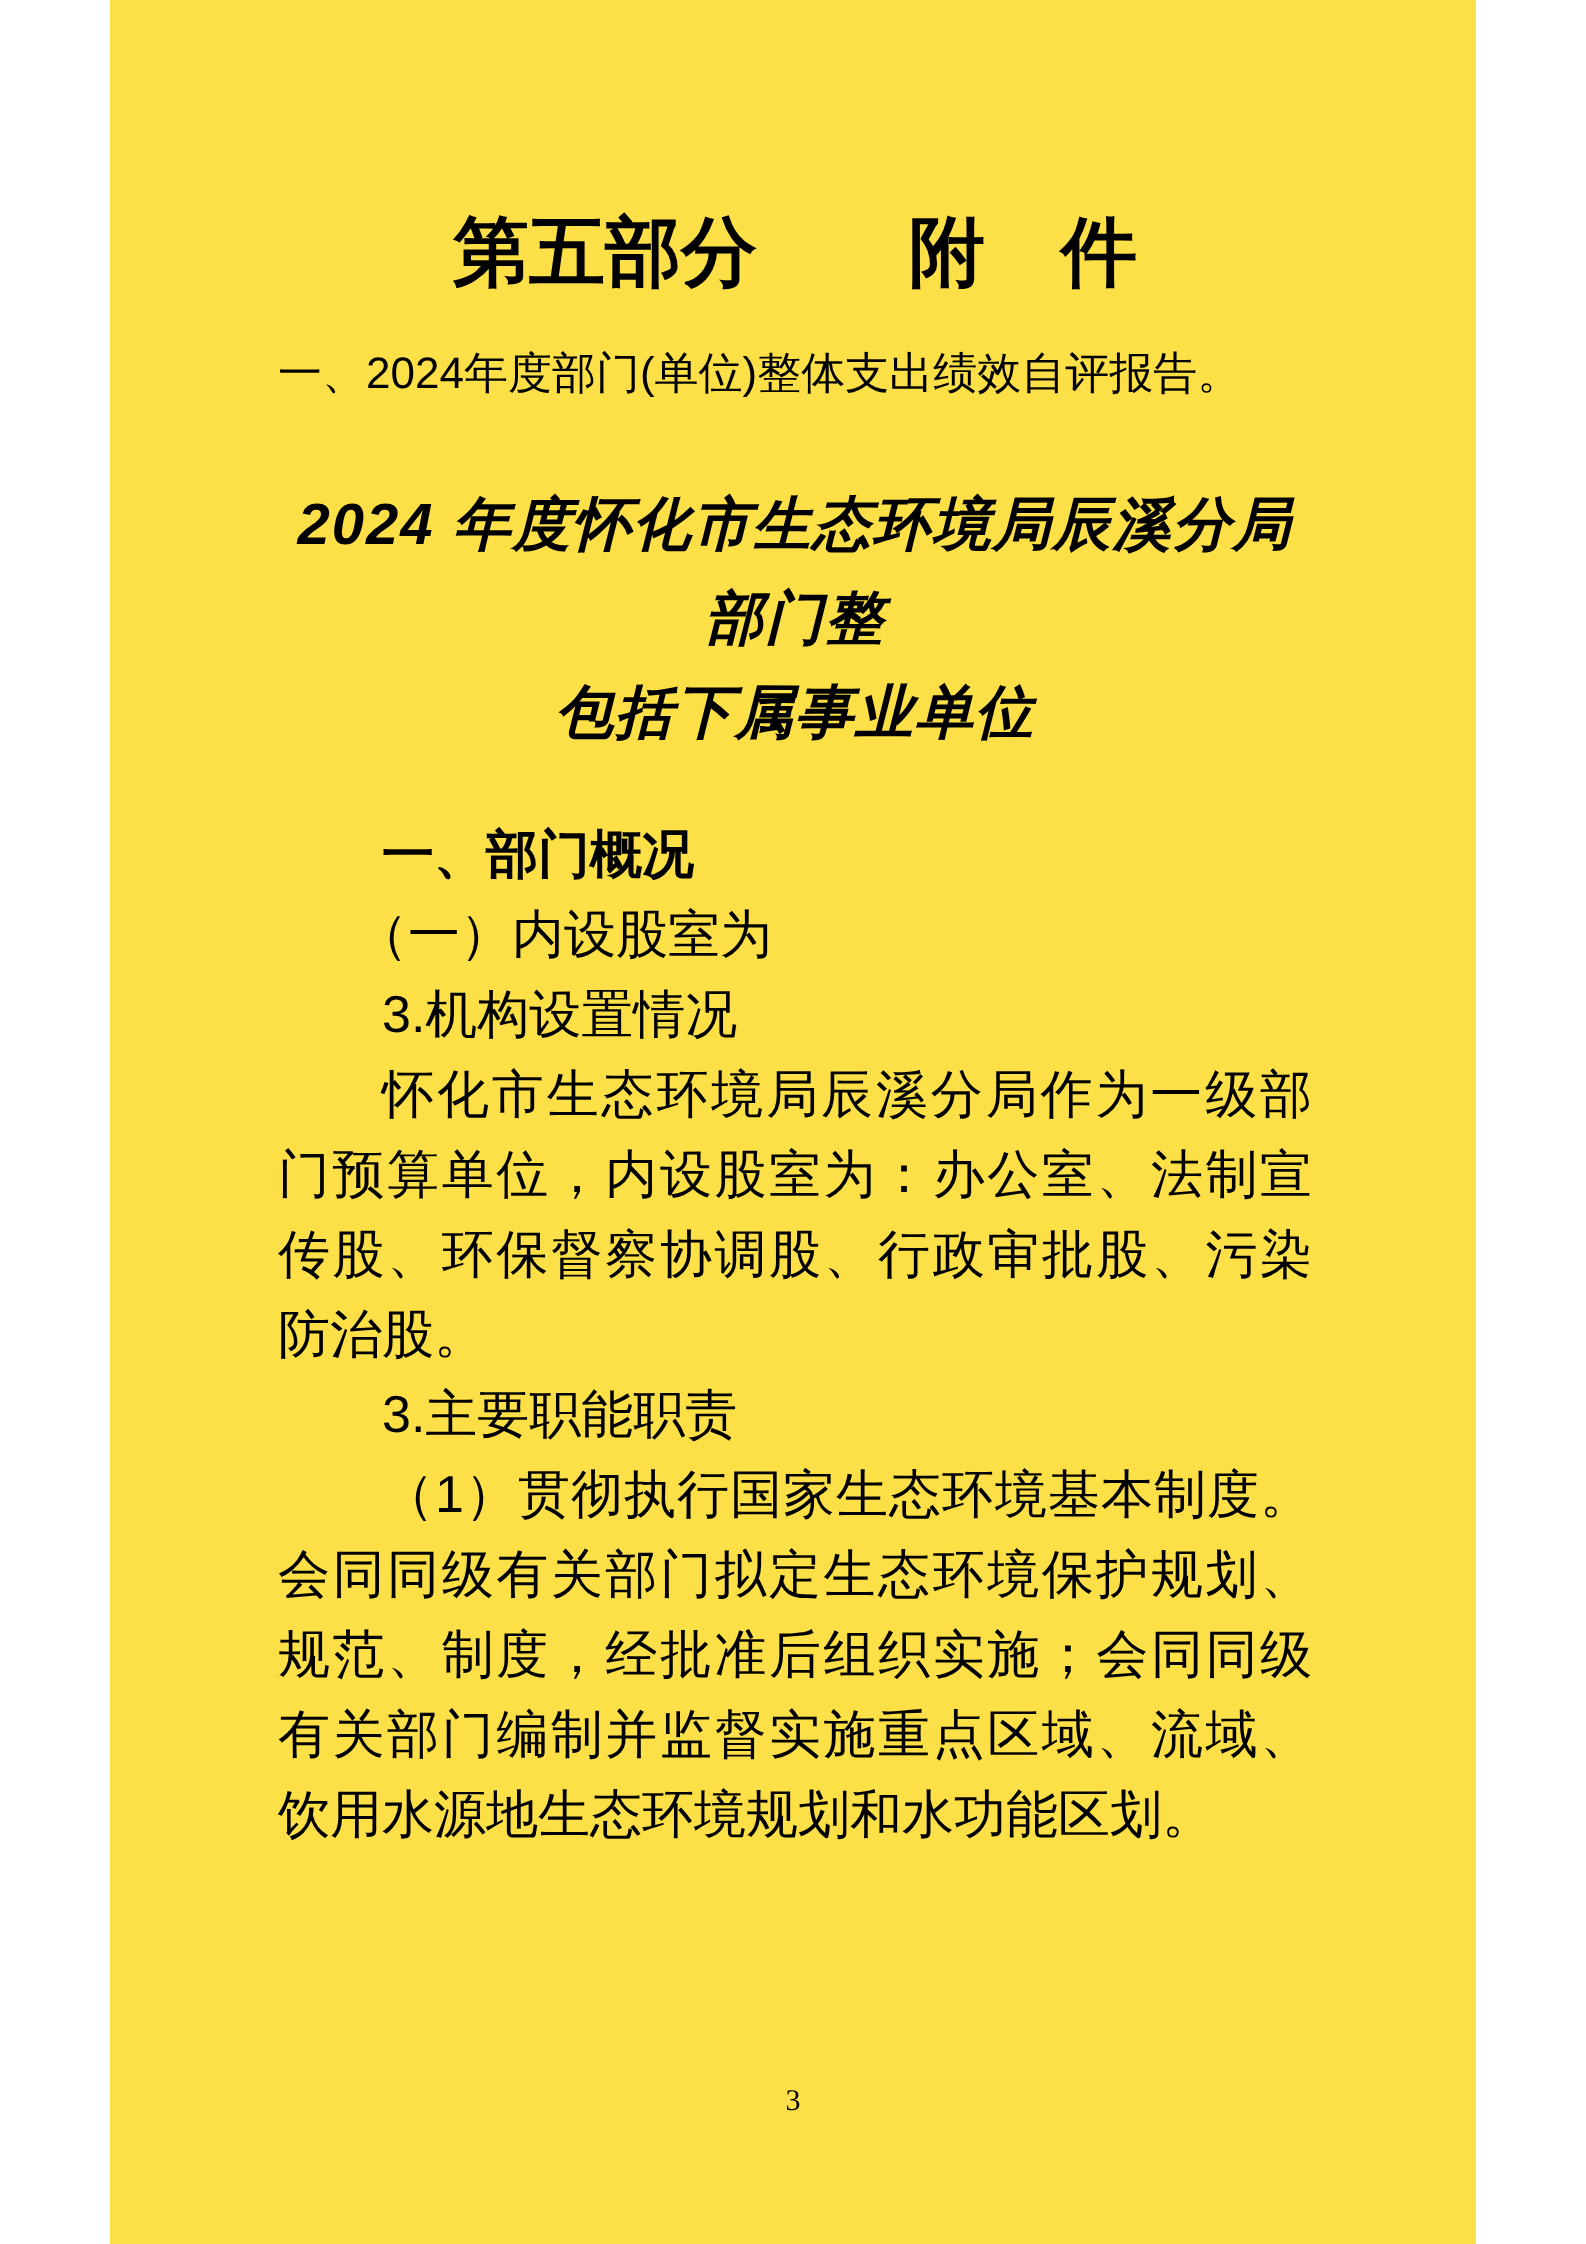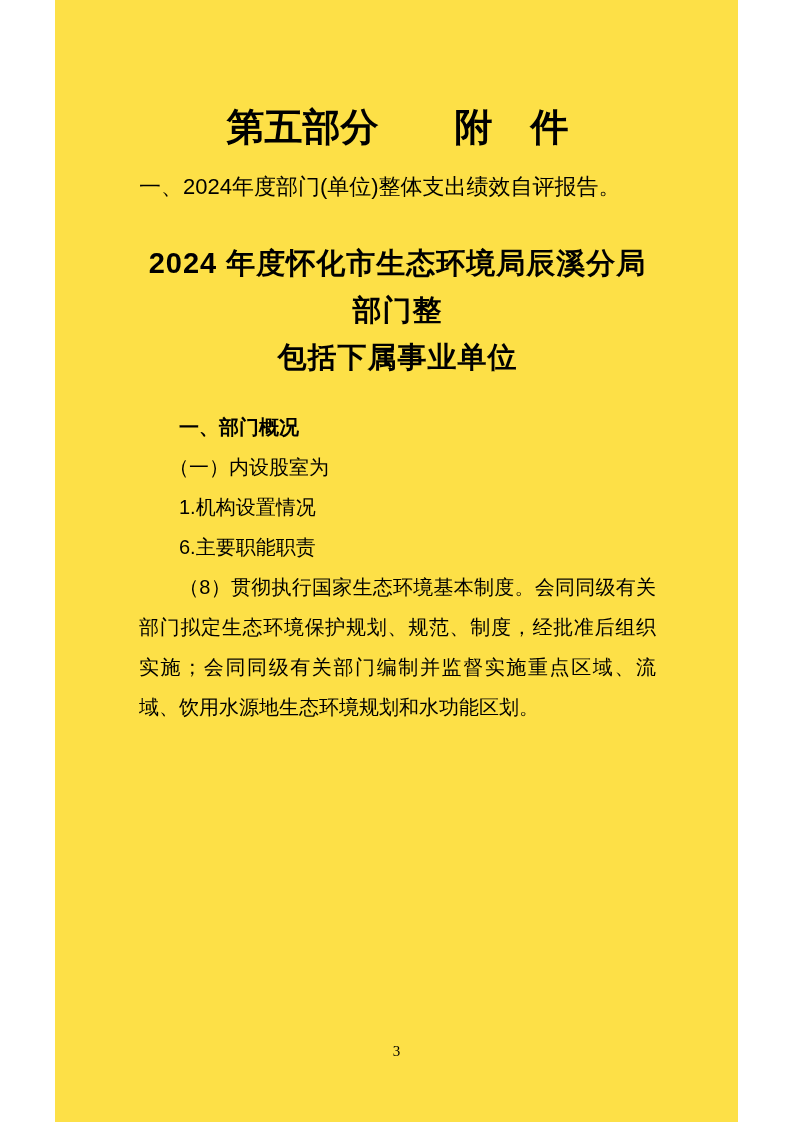--- a/index.html
+++ b/index.html
@@ -39,24 +39,24 @@
     font-weight: 400;
   }
   .report-title {
     margin: 36px 0 0 0;
     font-size: 29px;
     line-height: 47px;
     font-weight: 700;
     text-align: center;
     letter-spacing: 1px;
   }
-  .report-title span { display: block; }
+  .report-title span { display: block; font-style: italic; }
   .body-text {
     margin-top: 26px;
-    font-size: 20px;
+    font-size: 26px;
     line-height: 40px;
   }
   .para {
     margin: 0;
     text-align: justify;
     text-indent: 2em;
   }
   .para.bold { font-weight: 700; }
   .para.sub-indent { text-indent: 1.5em; }
   .page-number {
@@ -81,21 +81,22 @@
     <p class="attachment-item">一、2024年度部门(单位)整体支出绩效自评报告。</p>
 
     <h2 class="report-title">
       <span>2024 年度怀化市生态环境局辰溪分局部门整</span>
       <span>包括下属事业单位</span>
     </h2>
 
     <div class="body-text">
       <p class="para bold">一、部门概况</p>
       <p class="para sub-indent">（一）内设股室为</p>
-      <p class="para">1.机构设置情况</p>
-      <p class="para">6.主要职能职责</p>
-      <p class="para">（8）贯彻执行国家生态环境基本制度。会同同级有关部门拟定生态环境保护规划、规范、制度，经批准后组织实施；会同同级有关部门编制并监督实施重点区域、流域、饮用水源地生态环境规划和水功能区划。</p>
+      <p class="para">3.机构设置情况</p>
+      <p class="para">怀化市生态环境局辰溪分局作为一级部门预算单位，内设股室为：办公室、法制宣传股、环保督察协调股、行政审批股、污染防治股。</p>
+      <p class="para">3.主要职能职责</p>
+      <p class="para">（1）贯彻执行国家生态环境基本制度。会同同级有关部门拟定生态环境保护规划、规范、制度，经批准后组织实施；会同同级有关部门编制并监督实施重点区域、流域、饮用水源地生态环境规划和水功能区划。</p>
     </div>
 
   </div>
 
   <div class="page-number">3</div>
 </div>
 
 </body></html>

